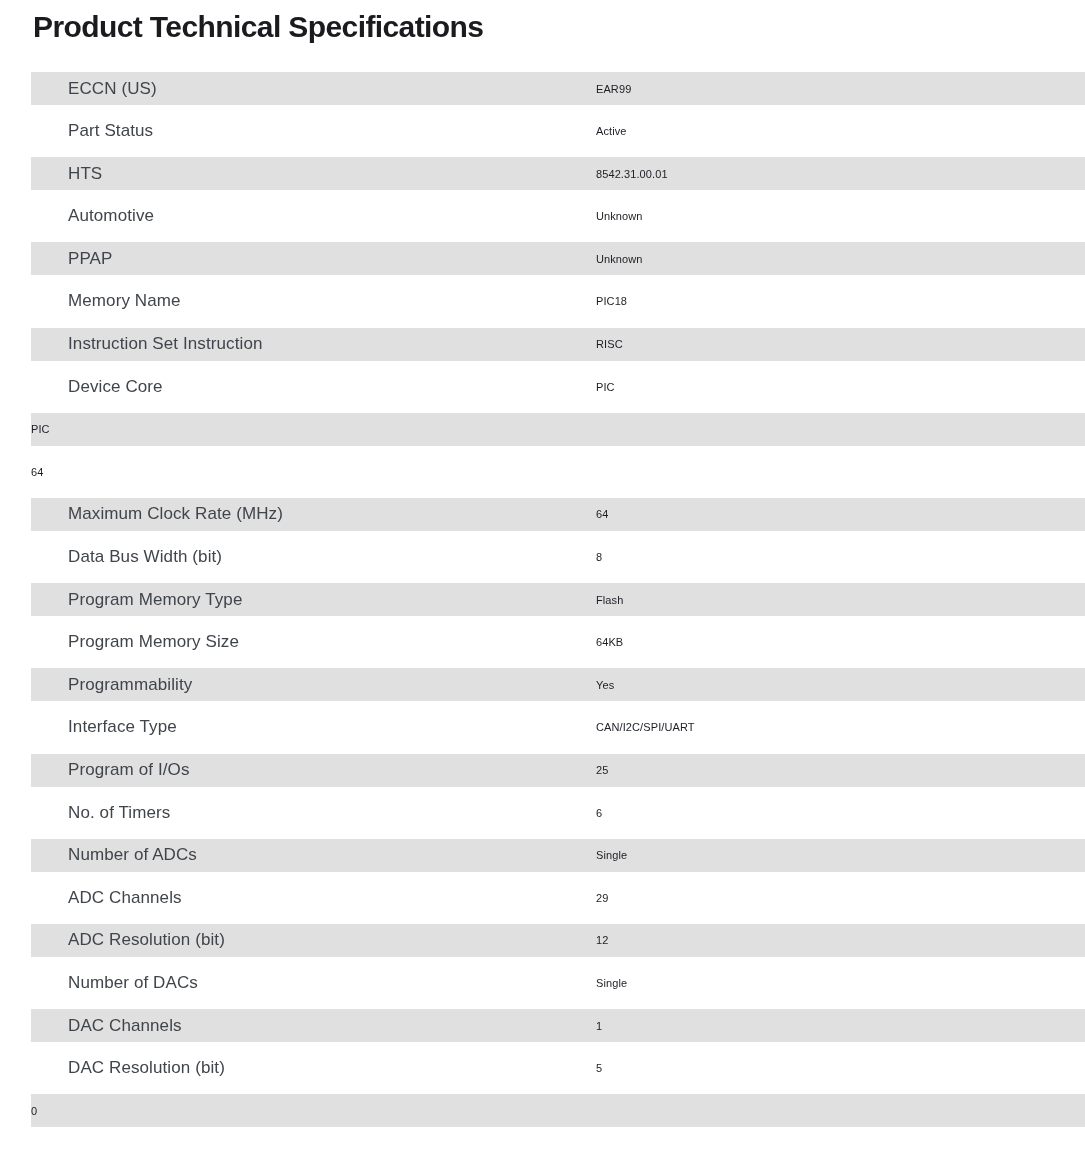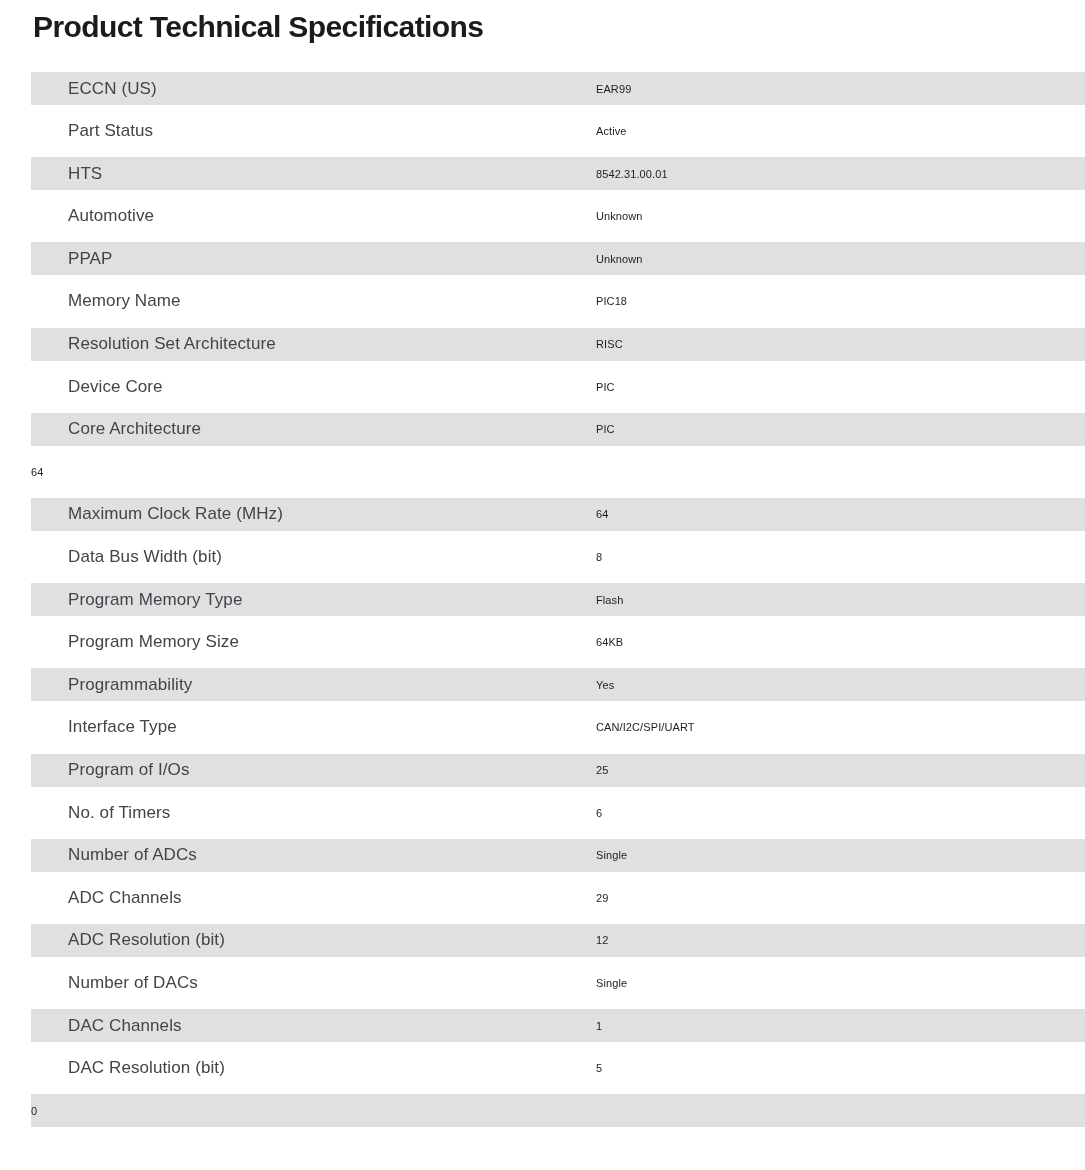--- a/index.html
+++ b/index.html
@@ -88,31 +88,30 @@
     <div class="spec-label">PPAP</div>
     <div class="spec-value">Unknown</div>
   </div>
 
   <div class="spec-row">
     <div class="spec-label">Memory Name</div>
     <div class="spec-value">PIC18</div>
   </div>
 
   <div class="spec-row">
-    <div class="spec-label">Resolution Set Architecture</div>
+    <div class="spec-label">Instruction Set Instruction</div>
     <div class="spec-value">RISC</div>
   </div>
 
   <div class="spec-row">
     <div class="spec-label">Device Core</div>
     <div class="spec-value">PIC</div>
   </div>
 
   <div class="spec-row">
-    <div class="spec-label">Core Architecture</div>
     <div class="spec-value">PIC</div>
   </div>
 
   <div class="spec-row">
     <div class="spec-value">64</div>
   </div>
 
   <div class="spec-row">
     <div class="spec-label">Maximum Clock Rate (MHz)</div>
     <div class="spec-value">64</div>

